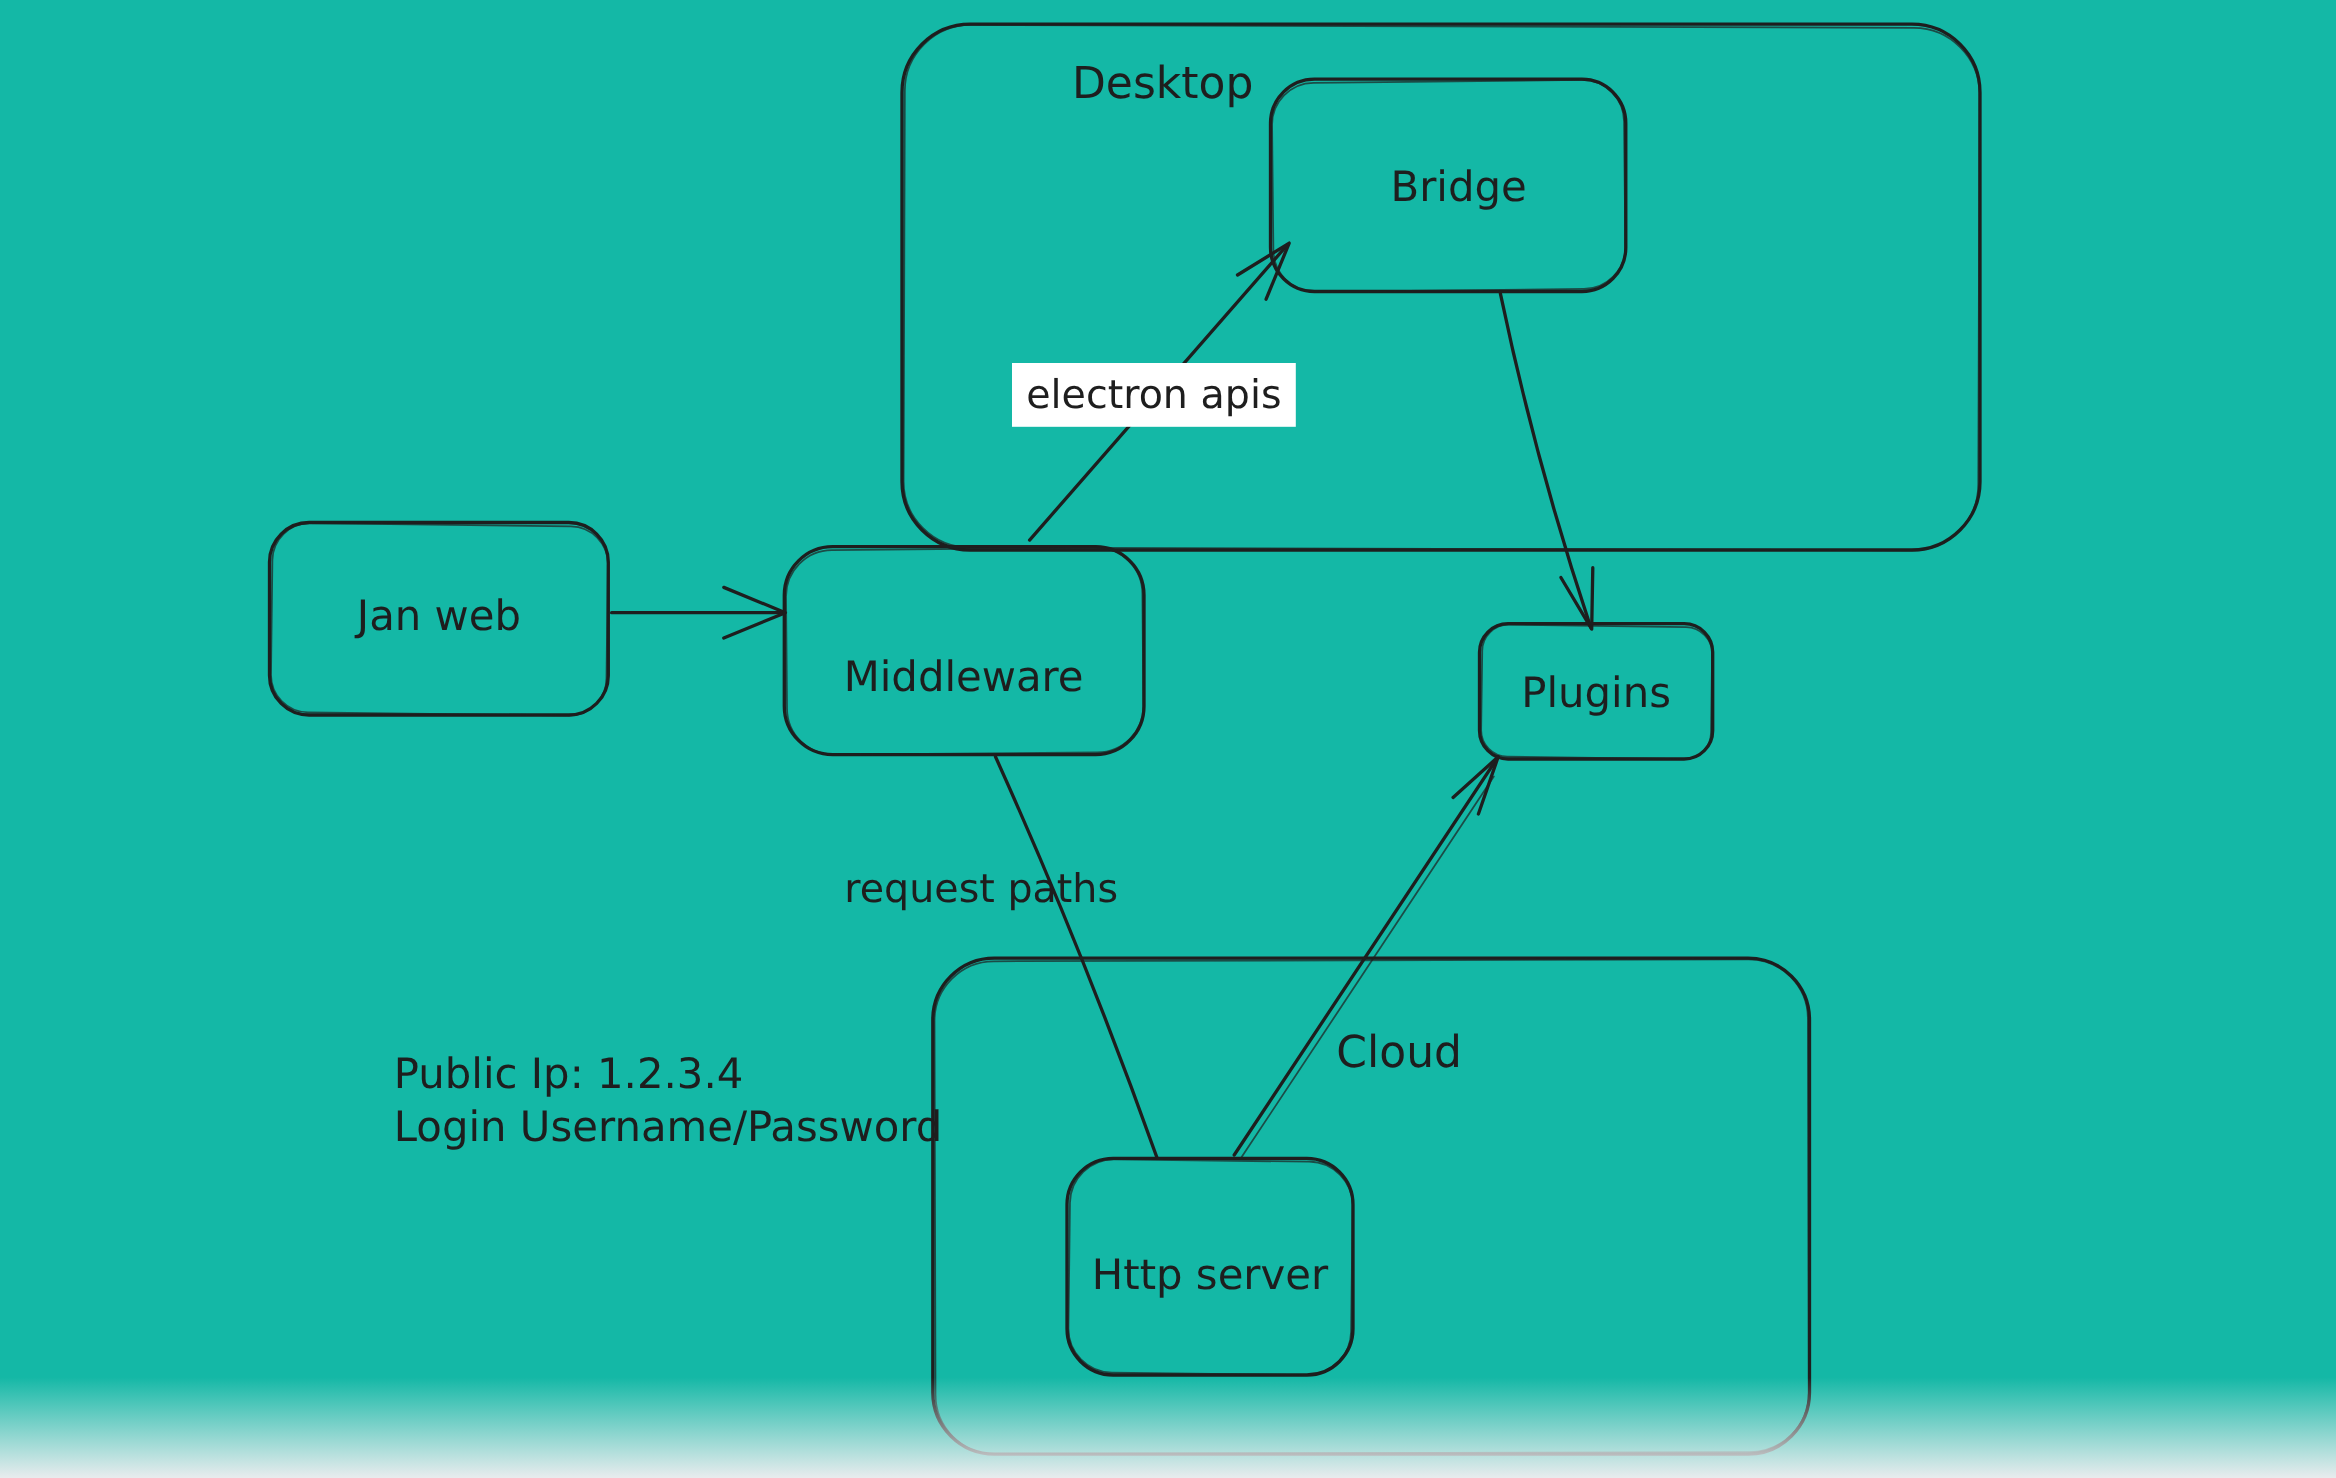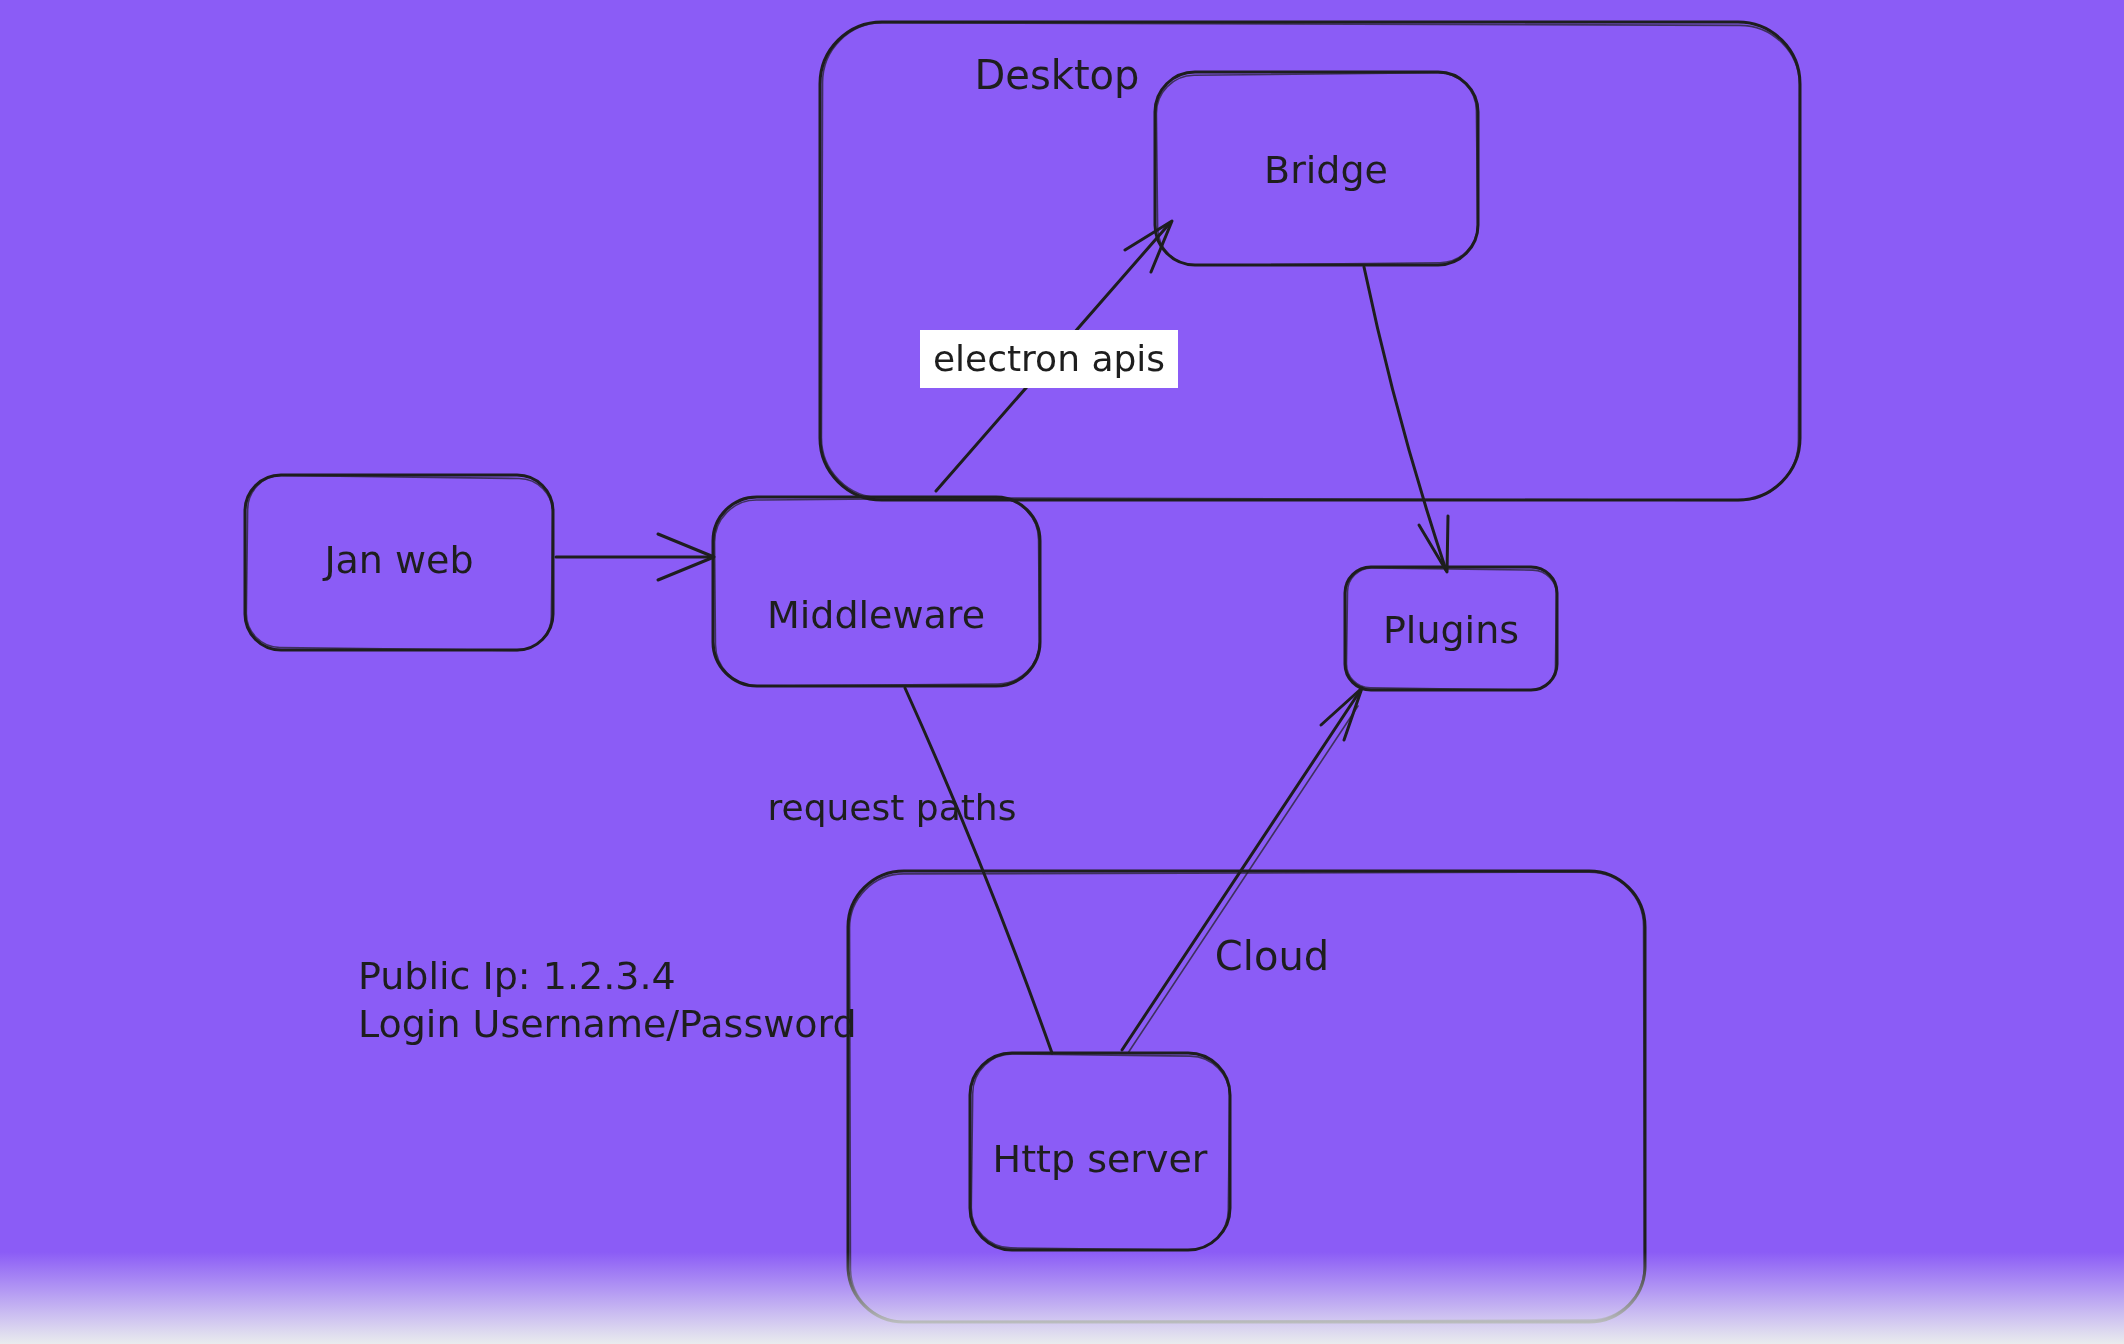--- a/index.html
+++ b/index.html
@@ -1,16 +1,16 @@
 <!DOCTYPE html>
 <html><head>
 <meta charset="utf-8">
 <style>
   html,body{margin:0;padding:0;background:#ffffff;}
-  .page{position:relative;width:2124px;height:1344px;background:#8b5cf6;overflow:hidden;}
+  .page{position:relative;width:2124px;height:1344px;background:#14b8a6;overflow:hidden;}
   svg.canvas{display:block;}
   text{fill:#1e1e1e;font-family:"DejaVu Sans",sans-serif;}
   .lbl-node{font-size:38px;text-anchor:middle;}
   .lbl-container{font-size:40px;text-anchor:middle;}
   .lbl-edge{font-size:36px;text-anchor:middle;}
   .lbl-note{font-size:38px;text-anchor:start;}
   .stroke{fill:none;stroke:#1e1e1e;stroke-width:3;stroke-linecap:round;stroke-linejoin:round;}
   .stroke-re{fill:none;stroke:#1e1e1e;stroke-width:1.6;opacity:.7;stroke-linecap:round;}
   .labelbg{fill:#ffffff;stroke:none;}
 </style>

